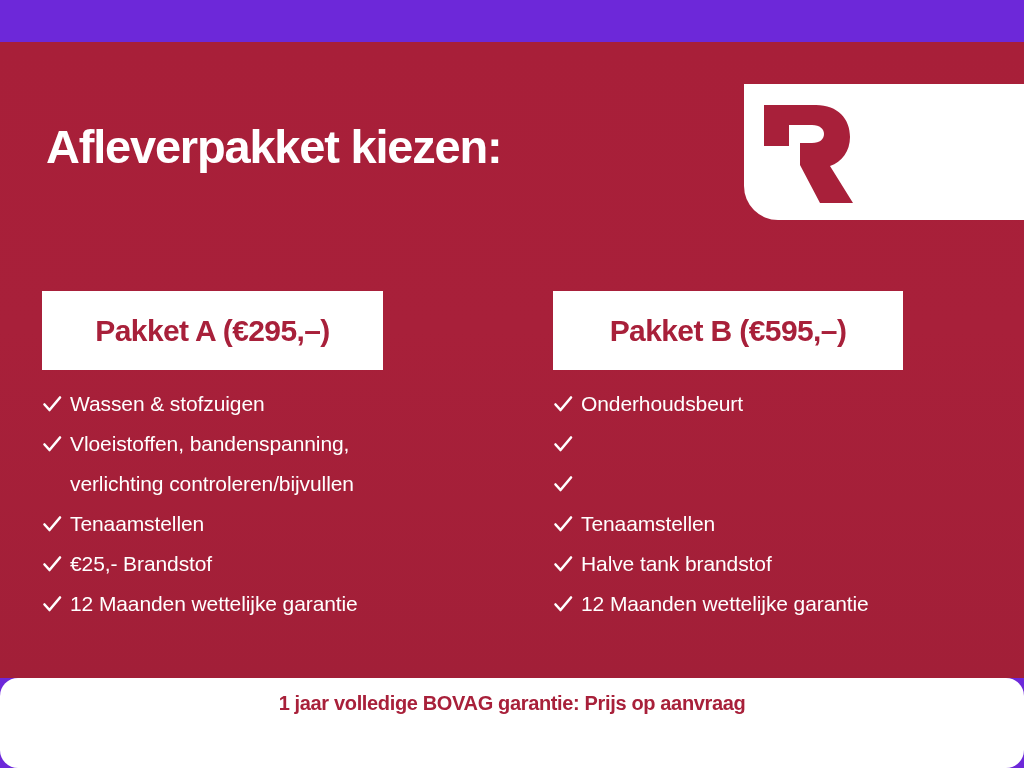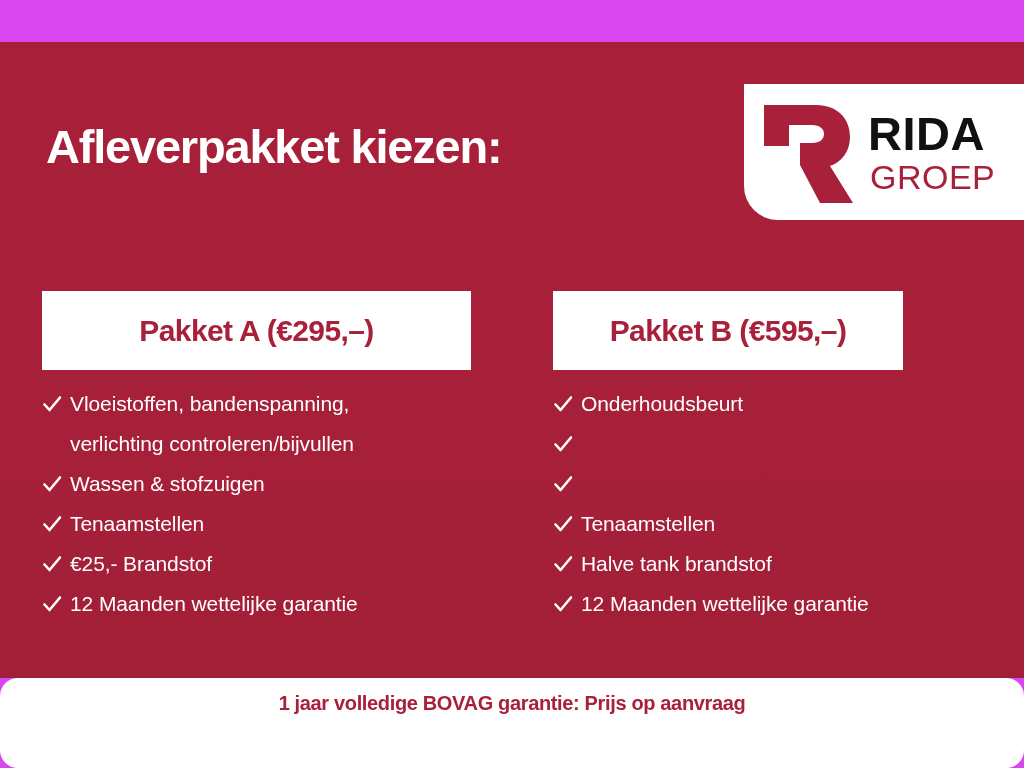--- a/index.html
+++ b/index.html
@@ -10,21 +10,21 @@
   }
   body {
     font-family: "Liberation Sans", sans-serif;
     -webkit-font-smoothing: antialiased;
   }
 
   .canvas {
     position: relative;
     width: 1024px;
     height: 768px;
-    background: #d946ef;
+    background: #6d28d9;
     overflow: hidden;
     text-decoration: underline;
   }
 
   
   .red-panel {
     position: absolute;
     left: 0;
     top: 42px;
     width: 1024px;
@@ -99,21 +99,21 @@
   .card {
     position: absolute;
     top: 249px;
     height: 79px;
     background: #ffffff;
     display: flex;
     align-items: center;
     justify-content: center;
     box-sizing: border-box;
   }
-  .card-a { left: 42px;  width: 429px; text-align: center; }
+  .card-a { left: 42px;  width: 341px; text-align: center; }
   .card-b { left: 553px; width: 350px; }
   .card-title {
     font-size: 30px;
     font-weight: 700;
     letter-spacing: -0.6px;
     color: #a8203a;
     white-space: nowrap;
   }
 
   
@@ -184,57 +184,53 @@
 
     <div class="headline">Afleverpakket kiezen:</div>
 
     <div class="logo-plate">
       <div class="logo-inner">
         <span class="logo-mark">
           <svg viewBox="0 0 96 104" width="96" height="104" aria-hidden="true">
             <path d="M6 6 H58 C80 6 92 20 92 38 C92 52 84 63 72 67 L95 104 H62 L42 66 V44 H54 C62 44 66 40 66 35 C66 30 62 26 54 26 H31 V47 H6 Z" fill="#a8203a"></path>
           </svg>
         </span>
-        <span class="logo-words">
-          <span class="logo-rida">RIDA</span>
-          <span class="logo-groep">GROEP</span>
-        </span>
       </div>
     </div>
 
     <div class="card card-a">
       <span class="card-title">Pakket A (€295,–)</span>
     </div>
 
     <div class="card card-b">
       <span class="card-title">Pakket B (€595,–)</span>
     </div>
 
     <div class="list list-a">
 
       <div class="list-item">
         <span class="check-icon">
           <svg viewBox="0 0 20 20" width="20" height="20" aria-hidden="true">
             <path d="M2.5 10.5 L7.5 16 L18 3.5" fill="none" stroke="currentColor" stroke-width="2.6" stroke-linecap="round" stroke-linejoin="round"></path>
           </svg>
         </span>
         <span class="item-text">
+          <span class="wrap-line">Wassen &amp; stofzuigen</span>
+        </span>
+      </div>
+
+      <div class="list-item">
+        <span class="check-icon">
+          <svg viewBox="0 0 20 20" width="20" height="20" aria-hidden="true">
+            <path d="M2.5 10.5 L7.5 16 L18 3.5" fill="none" stroke="currentColor" stroke-width="2.6" stroke-linecap="round" stroke-linejoin="round"></path>
+          </svg>
+        </span>
+        <span class="item-text">
           <span class="wrap-line">Vloeistoffen, bandenspanning,</span>
           <span class="wrap-line">verlichting controleren/bijvullen</span>
-        </span>
-      </div>
-
-      <div class="list-item">
-        <span class="check-icon">
-          <svg viewBox="0 0 20 20" width="20" height="20" aria-hidden="true">
-            <path d="M2.5 10.5 L7.5 16 L18 3.5" fill="none" stroke="currentColor" stroke-width="2.6" stroke-linecap="round" stroke-linejoin="round"></path>
-          </svg>
-        </span>
-        <span class="item-text">
-          <span class="wrap-line">Wassen &amp; stofzuigen</span>
         </span>
       </div>
 
 
       <div class="list-item">
         <span class="check-icon">
           <svg viewBox="0 0 20 20" width="20" height="20" aria-hidden="true">
             <path d="M2.5 10.5 L7.5 16 L18 3.5" fill="none" stroke="currentColor" stroke-width="2.6" stroke-linecap="round" stroke-linejoin="round"></path>
           </svg>
         </span>

